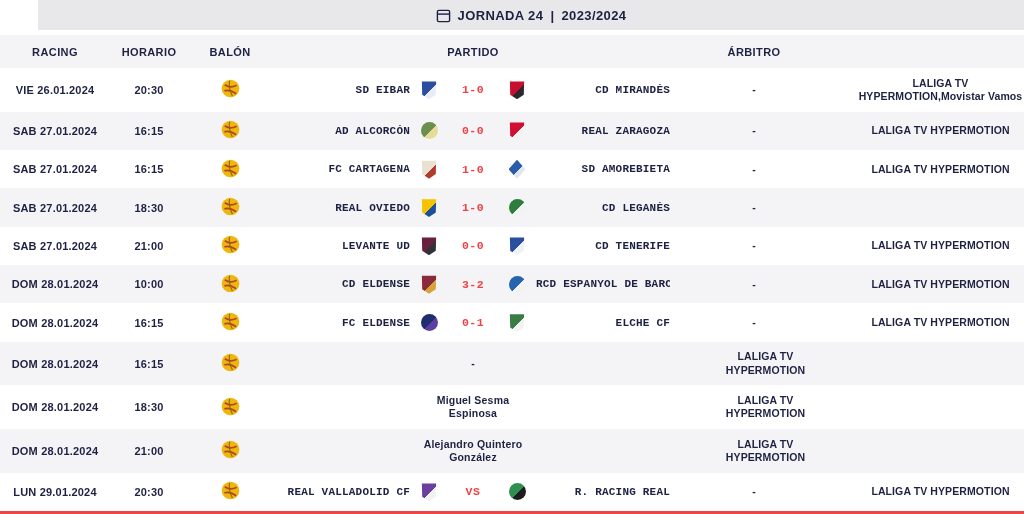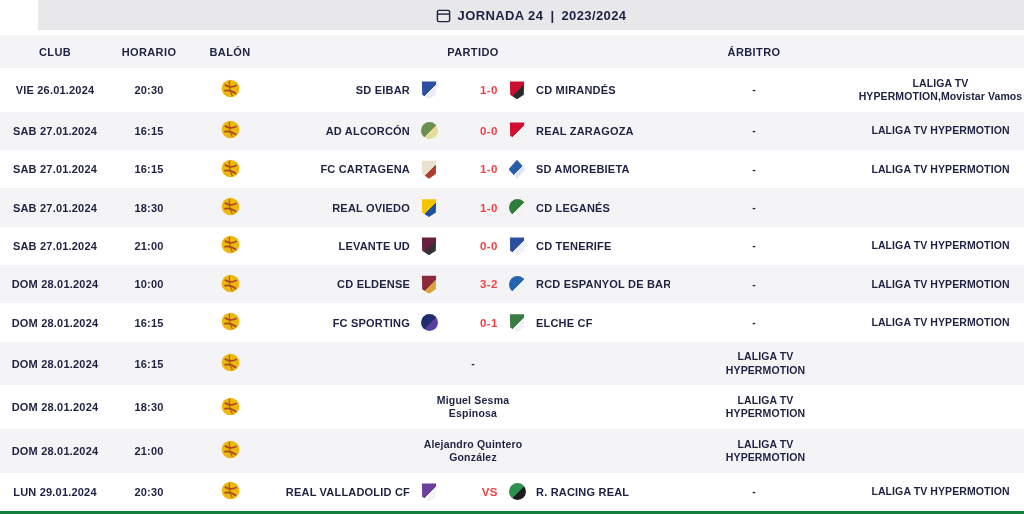--- a/index.html
+++ b/index.html
@@ -23,35 +23,35 @@
   .thead,.row{
     display:grid;
     grid-template-columns:110px 78px 84px 1fr 160px 190px;
     align-items:center;
   }
   .thead{
     height:33px;background:#f4f4f6;flex:0 0 auto;
     font-size:11px;font-weight:700;letter-spacing:.4px;
   }
   .th{text-align:center;}
-  .rows{flex:1 1 auto;display:flex;flex-direction:column;border-bottom:3px solid #15803d;}
+  .rows{flex:1 1 auto;display:flex;flex-direction:column;border-bottom:3px solid #ef4444;}
   .row{flex:1 1 auto;background:#fff;cursor:pointer;}
   .row:nth-child(even){background:#f4f4f6;}
   .cell{text-align:center;font-size:11px;font-weight:700;letter-spacing:.2px;}
   .fecha,.horario{font-size:11px;}
   .balon{display:flex;justify-content:center;}
   
   .partido{
     display:grid;grid-template-columns:1fr 20px 50px 20px 1fr;
-    align-items:center;column-gap:9px;padding:0 4px;
+    align-items:center;column-gap:9px;padding:0 4px;font-family:Liberation Mono, monospace;
   }
   .team-home{text-align:right;}
-  .team-away{text-align:left;}
+  .team-away{text-align:right;}
   .team{font-size:11px;font-weight:700;letter-spacing:.2px;color:#1d2142;white-space:nowrap;overflow:hidden;}
-  .score{color:#ef4245;font-weight:700;font-size:11.5px;text-align:right;letter-spacing:.5px;}
+  .score{color:#ef4245;font-weight:700;font-size:11.5px;text-align:center;letter-spacing:.5px;}
   .crest{width:17px;height:19px;margin:0 auto;}
   .crest.circle{border-radius:50%;height:17px;}
   .crest.shield{clip-path:polygon(50% 100%,10% 76%,8% 6%,92% 6%,90% 76%);}
   .crest.diamond{clip-path:polygon(50% 0,100% 50%,50% 100%,0 50%);}
   .arbitro-cell{display:flex;justify-content:center;}
   .arbitro{font-size:10.5px;font-weight:700;max-width:122px;line-height:1.25;text-align:center;}
   .operador-cell{display:flex;justify-content:center;margin-left:23px;}
   .operador{font-size:10.5px;font-weight:700;max-width:186px;line-height:1.25;text-align:center;letter-spacing:.1px;}
 </style>
 </head>
@@ -69,21 +69,21 @@
       </span>
       <span>JORNADA 24</span>
       <span>|</span>
       <span>2023/2024</span>
     </span>
   </div>
 
   <div class="gap"></div>
 
   <div class="thead">
-    <div class="th">CLUB</div>
+    <div class="th">RACING</div>
     <div class="th">HORARIO</div>
     <div class="th">BALÓN</div>
     <div class="th">PARTIDO</div>
     <div class="th">ÁRBITRO</div>
   </div>
 
   <div class="rows">
   <div class="row">
     <div class="cell fecha">VIE 26.01.2024</div>
     <div class="cell horario">20:30</div>
@@ -256,21 +256,21 @@
       <span>
         <svg width="19" height="19" viewBox="0 0 20 20">
           <circle cx="10" cy="10" r="9.3" fill="#eeb70e"></circle>
           <path d="M4 6 C8 9,12 9,16.5 6.5" stroke="#b5432c" stroke-width="1.8" fill="none"></path>
           <path d="M3.6 12.5 C8 11,13 13.5,16 15.5" stroke="#b5432c" stroke-width="1.8" fill="none"></path>
           <path d="M9 2 C8 7,9.5 13,12 18" stroke="#8a6a08" stroke-width="1.2" fill="none"></path>
         </svg>
       </span>
     </div>
     <div class="partido">
-      <div class="team team-home">FC SPORTING</div>
+      <div class="team team-home">FC ELDENSE</div>
       <div class="crest circle" style="background: linear-gradient(135deg, rgb(31, 45, 110) 55%, rgb(90, 63, 160) 55%);"></div>
       <div class="score">0-1</div>
       <div class="crest shield" style="background: linear-gradient(135deg, rgb(58, 125, 68) 55%, rgb(242, 242, 242) 55%);"></div>
       <div class="team team-away">ELCHE CF</div>
     </div>
     <div class="cell arbitro-cell">
       <span class="arbitro">-</span>
     </div>
     <div class="cell operador-cell">
       <span class="operador">LALIGA TV HYPERMOTION</span>

